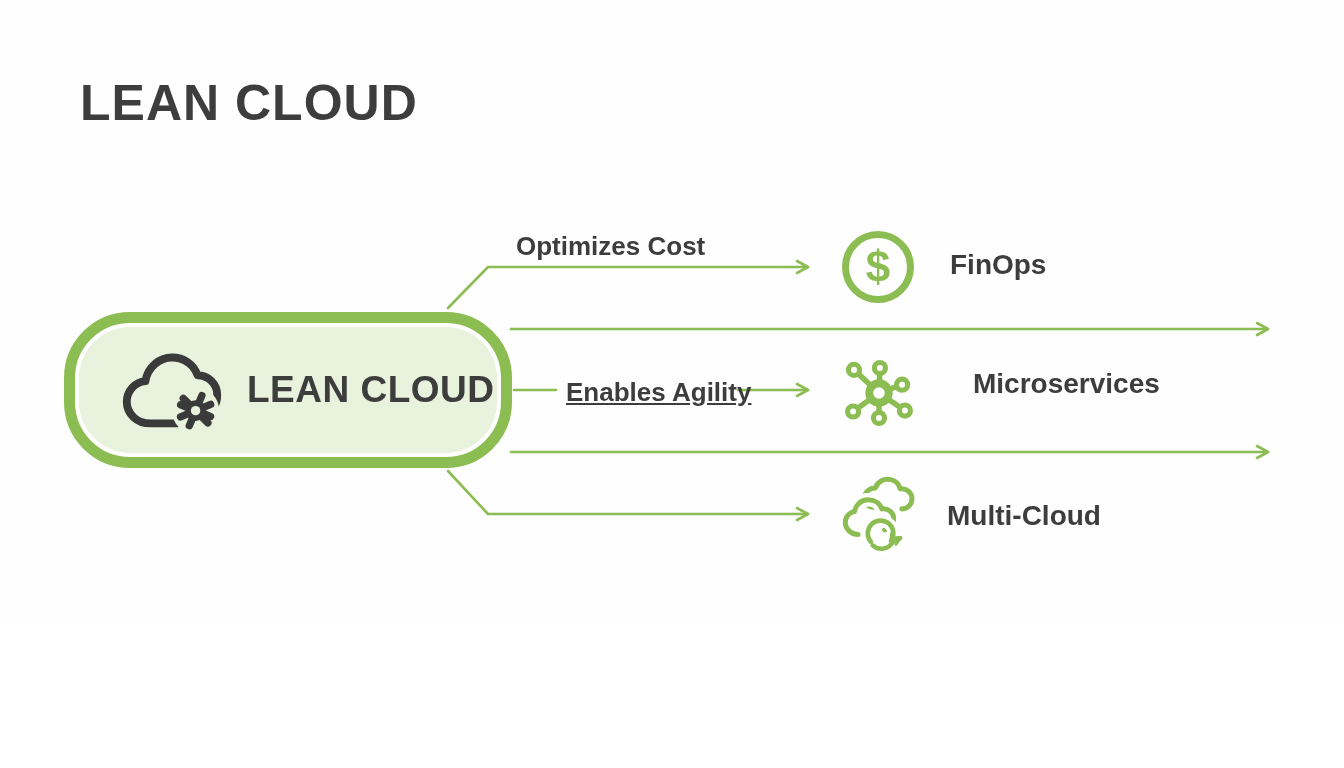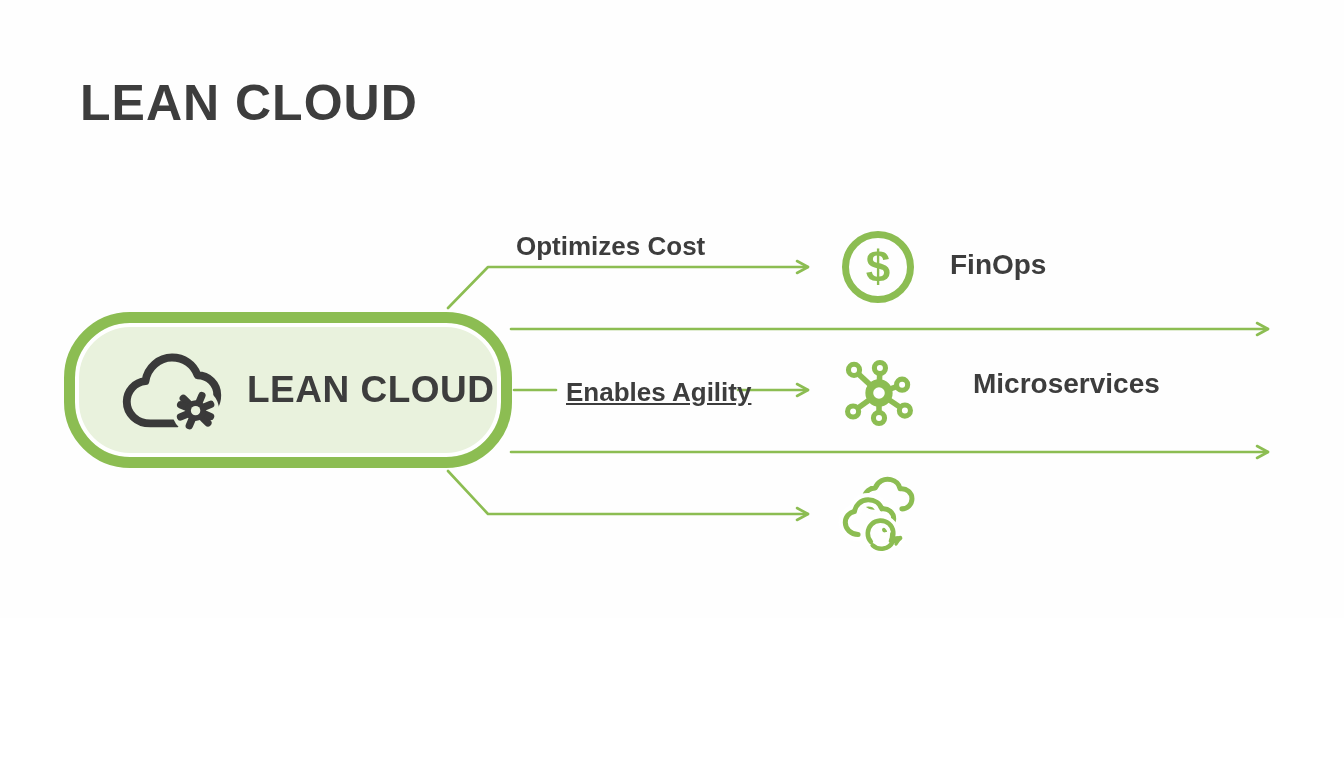--- a/index.html
+++ b/index.html
@@ -132,14 +132,15 @@
 
     <path d="M22 66 C14 66 8 60 8 53 C8 47 12 42 18 41 C19 34 25 28 33 28 C40 28 46 32 48 38 C55 37 61 42 61 49 C61 55 57 60 51 61" stroke="#ffffff" stroke-width="15" stroke-linecap="round" stroke-linejoin="round"></path>
     <path d="M22 66 C14 66 8 60 8 53 C8 47 12 42 18 41 C19 34 25 28 33 28 C40 28 46 32 48 38 C55 37 61 42 61 49 C61 55 57 60 51 61" stroke-width="5.5" stroke-linecap="round" stroke-linejoin="round" style="stroke:var(--accent-green,#8cbd52)"></path>
 
     <g stroke-linecap="round" stroke-linejoin="round">
       <path d="M36 74 A14 14 0 1 1 58 73 M38 78 A14 14 0 0 0 60 74 L68 70" stroke="#ffffff" stroke-width="13"></path>
       <path d="M36 74 A14 14 0 1 1 58 73" stroke-width="5" style="stroke:var(--accent-green,#8cbd52)" marker-end="url(#arrow-sm)"></path>
       <path d="M38 78 A14 14 0 0 0 60 74 L68 70" stroke-width="5" style="stroke:var(--accent-green,#8cbd52)" marker-end="url(#arrow-sm)"></path>
     </g>
   </svg>
+  <div class="node-label lbl-multicloud">Multi-Cloud</div>
 
 </div>
 
 </body></html>

